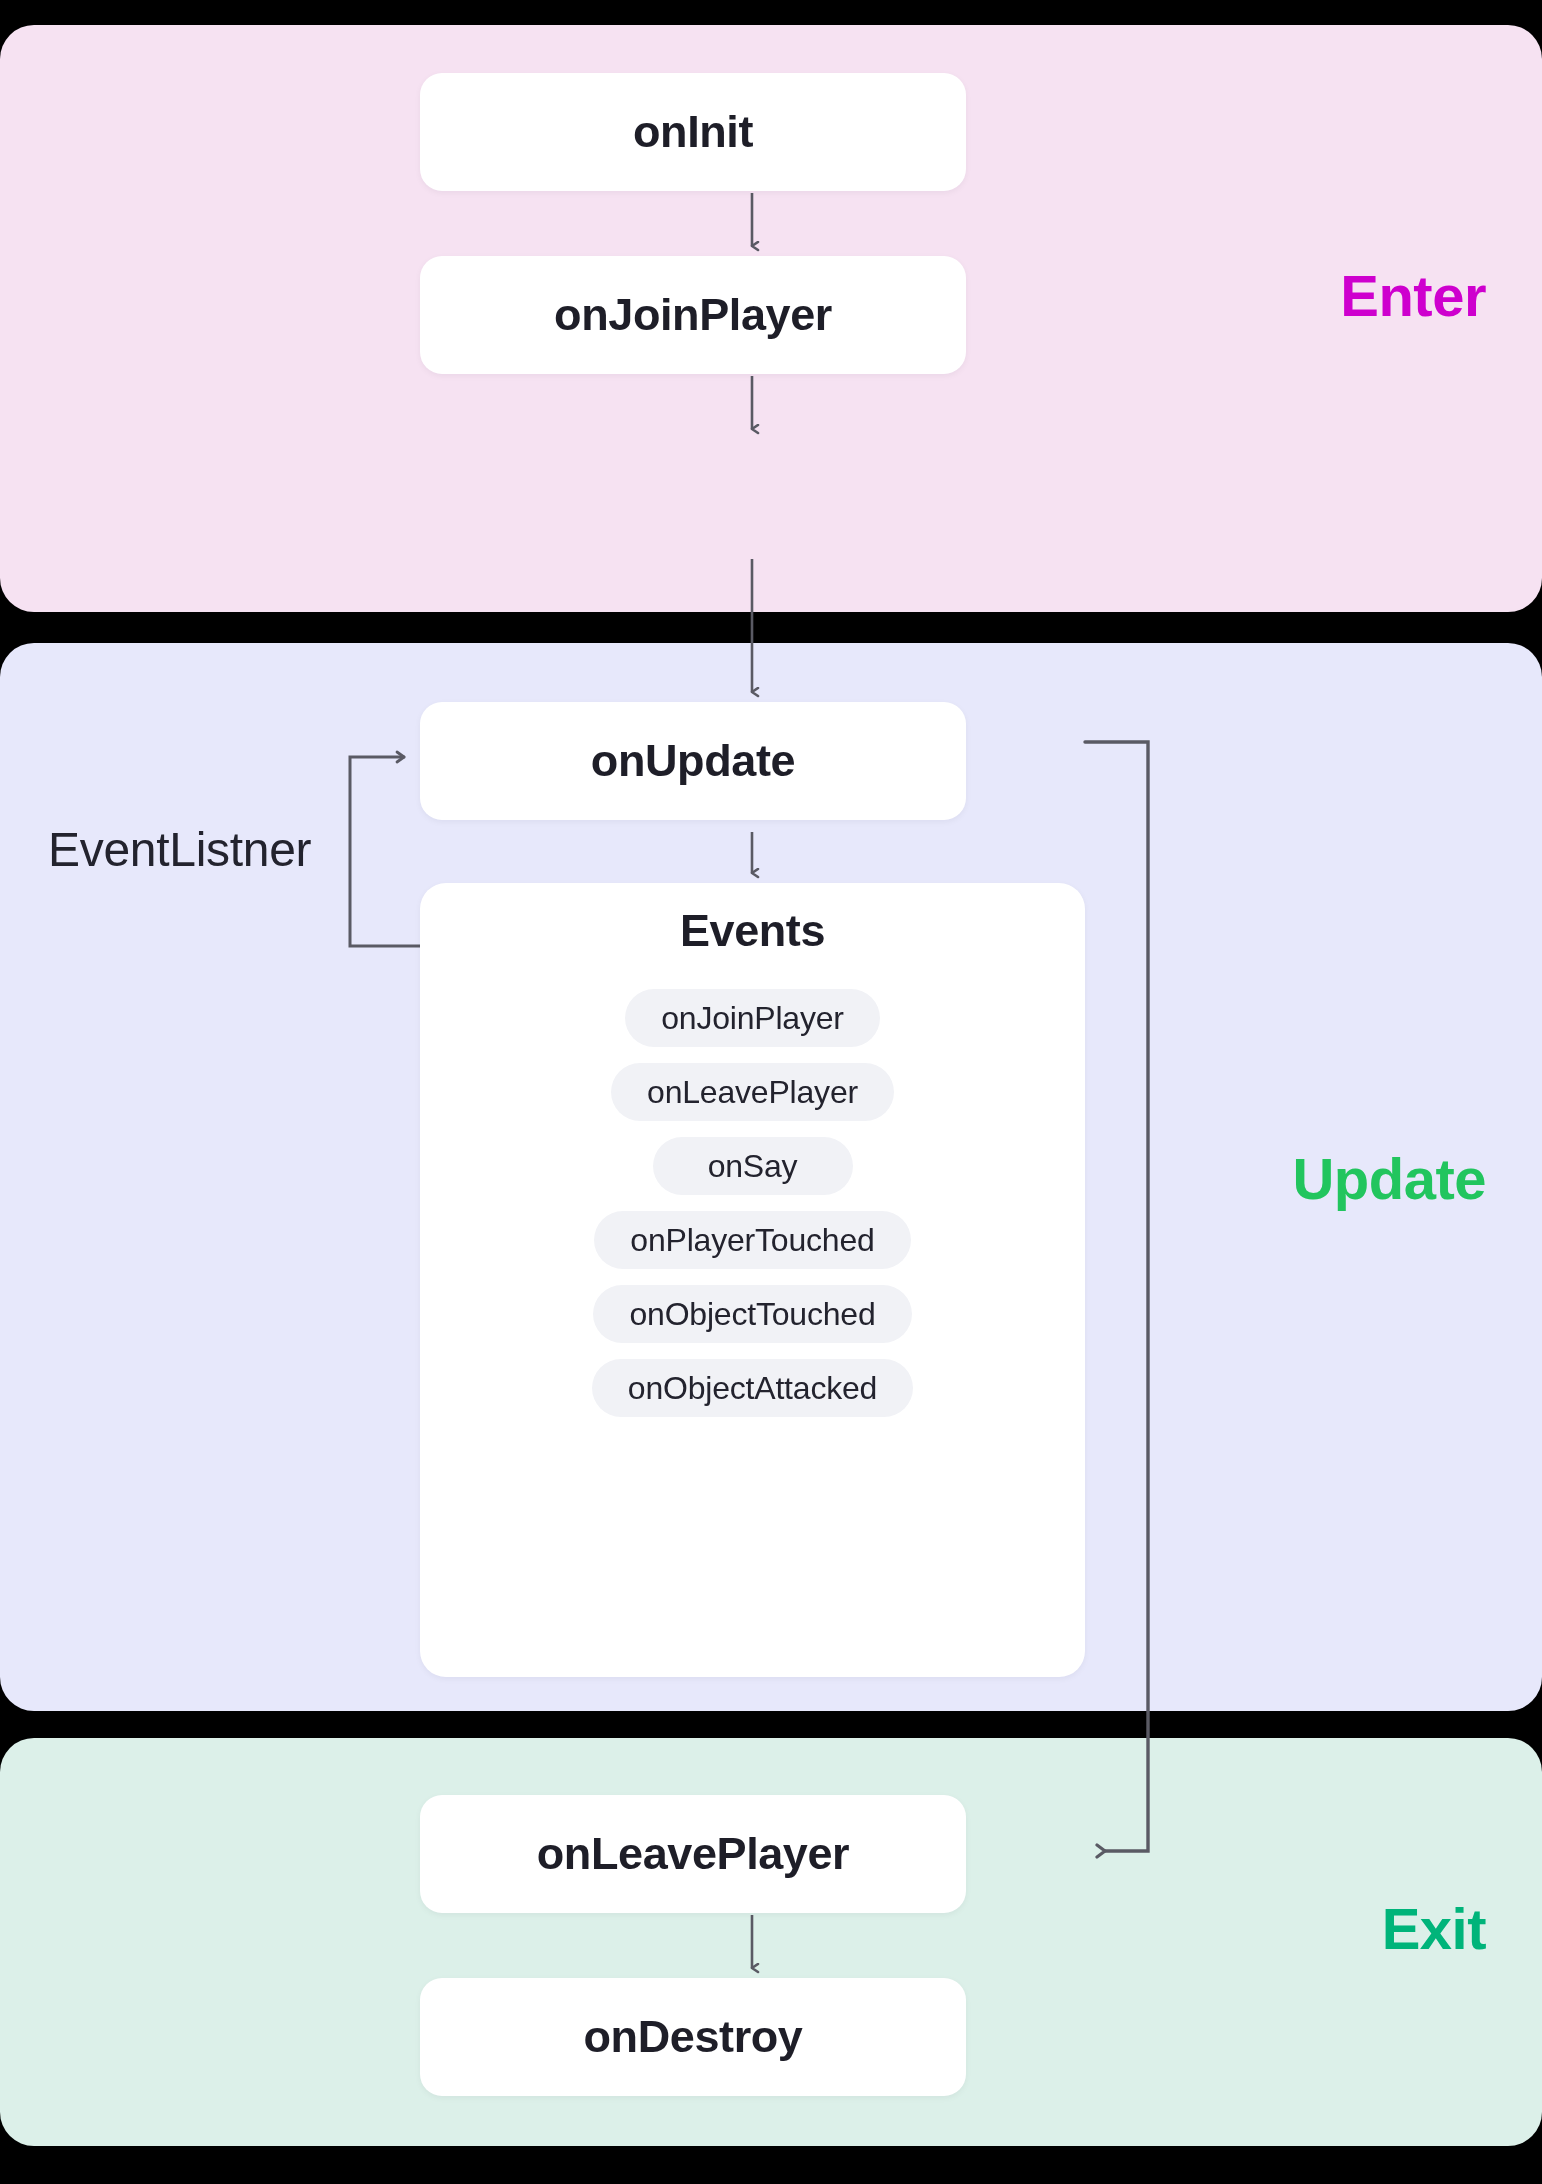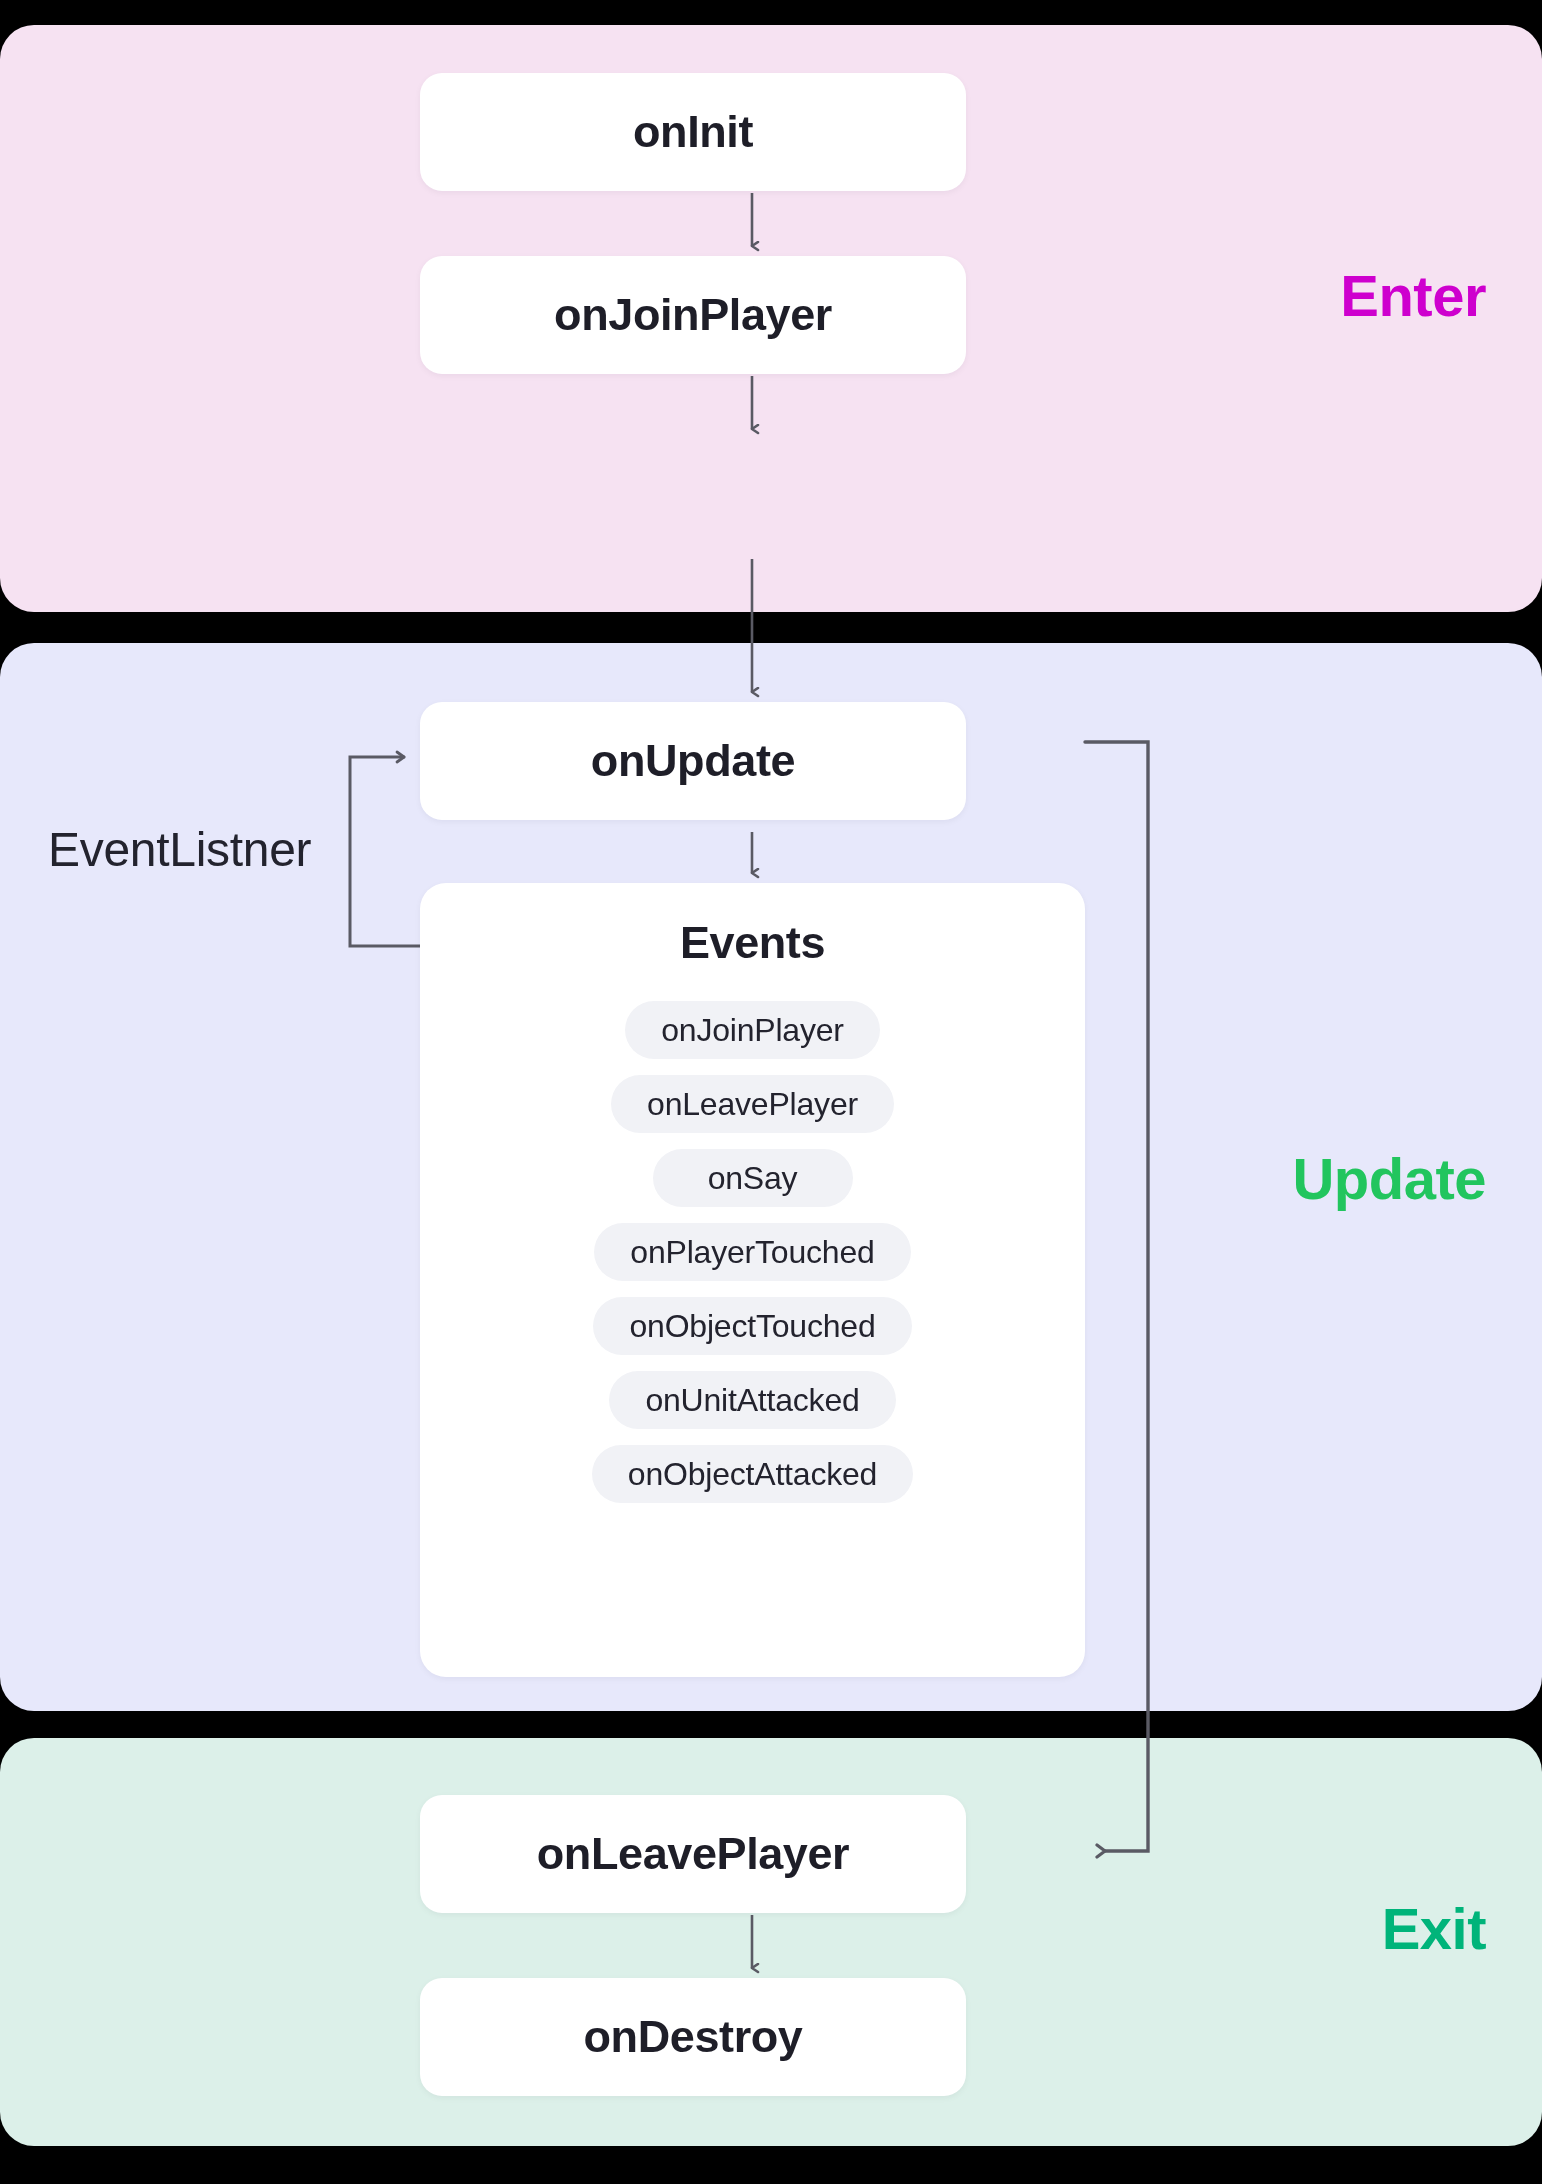--- a/index.html
+++ b/index.html
@@ -92,21 +92,21 @@
   
   .events-card {
     position: absolute;
     left: 420px;
     top: 883px;
     width: 665px;
     height: 794px;
     background: #FFFFFF;
     border-radius: 26px;
     box-shadow: 0 2px 6px rgba(25,25,40,0.05);
-    padding-top: 34px;
+    padding-top: 22px;
   }
 
   .events-title {
     text-align: center;
     font-size: 45px;
     font-weight: 700;
     color: #1E1E28;
     letter-spacing: -0.4px;
     margin-bottom: 32px;
   }
@@ -209,21 +209,20 @@
   </div>
 
   <div class="events-card">
     <div class="events-title">Events</div>
     <div class="events-list" id="events-list">
         <div class="event-pill">onJoinPlayer</div>
         <div class="event-pill">onLeavePlayer</div>
         <div class="event-pill">onSay</div>
         <div class="event-pill">onPlayerTouched</div>
         <div class="event-pill">onObjectTouched</div>
-        <div class="event-pill">onUnitAttacked</div>
         <div class="event-pill">onObjectAttacked</div>
       </div>
   </div>
 
   <div class="listener-label">EventListner</div>
 
   <div class="node-card node-leaveplayer">
     <span class="node-label">onLeavePlayer</span>
   </div>
   <div class="node-card node-destroy">

